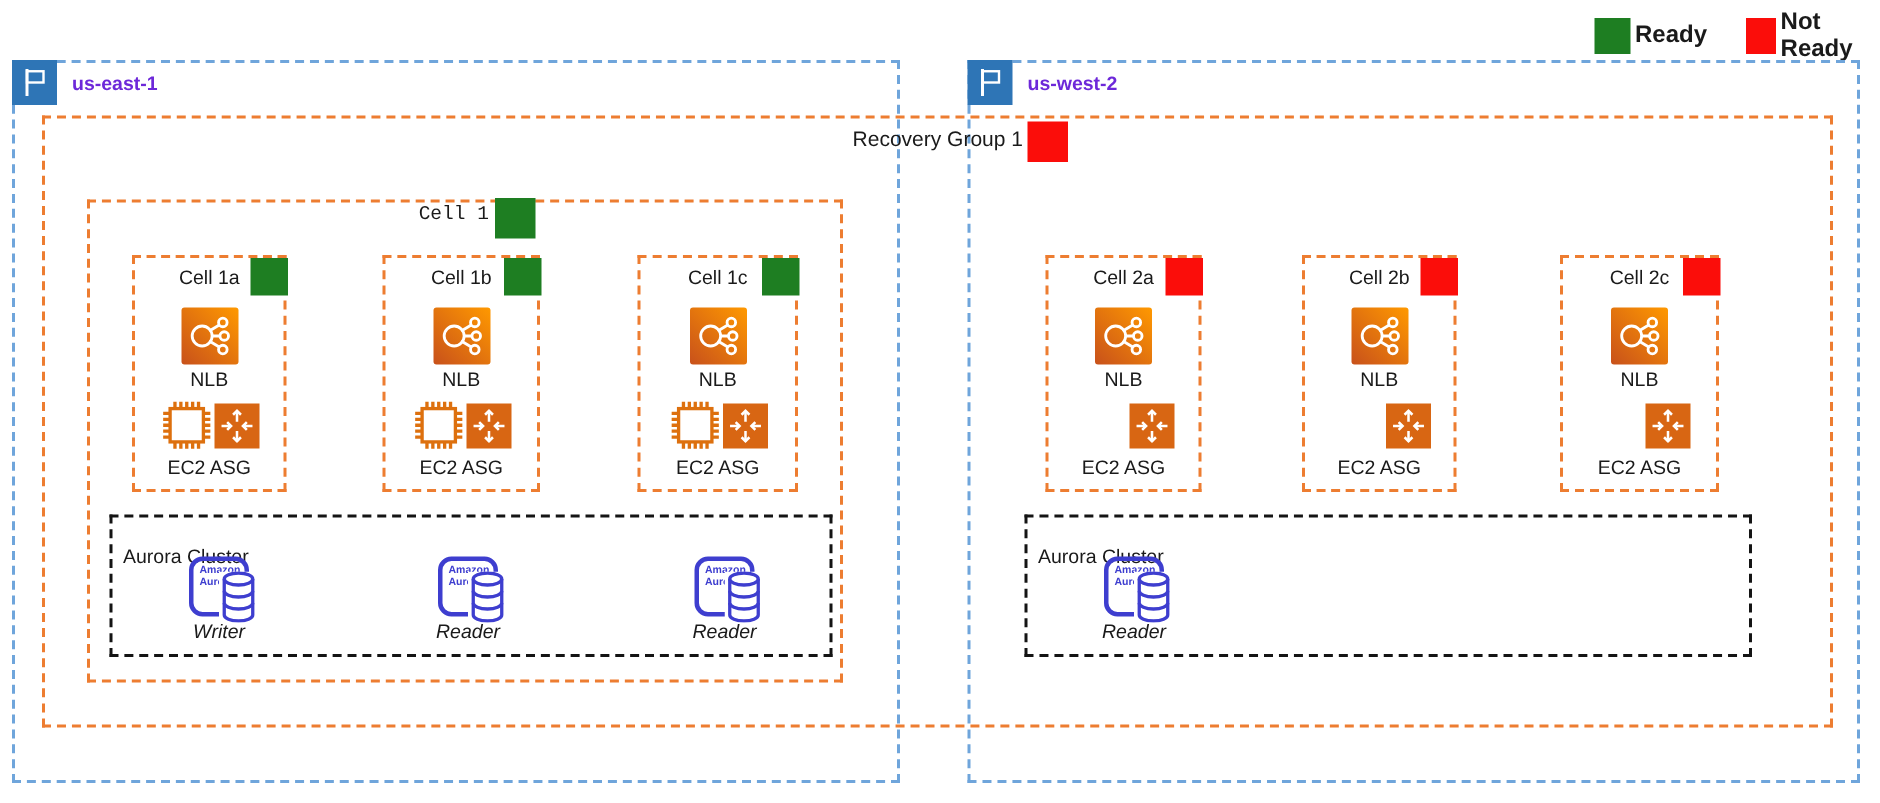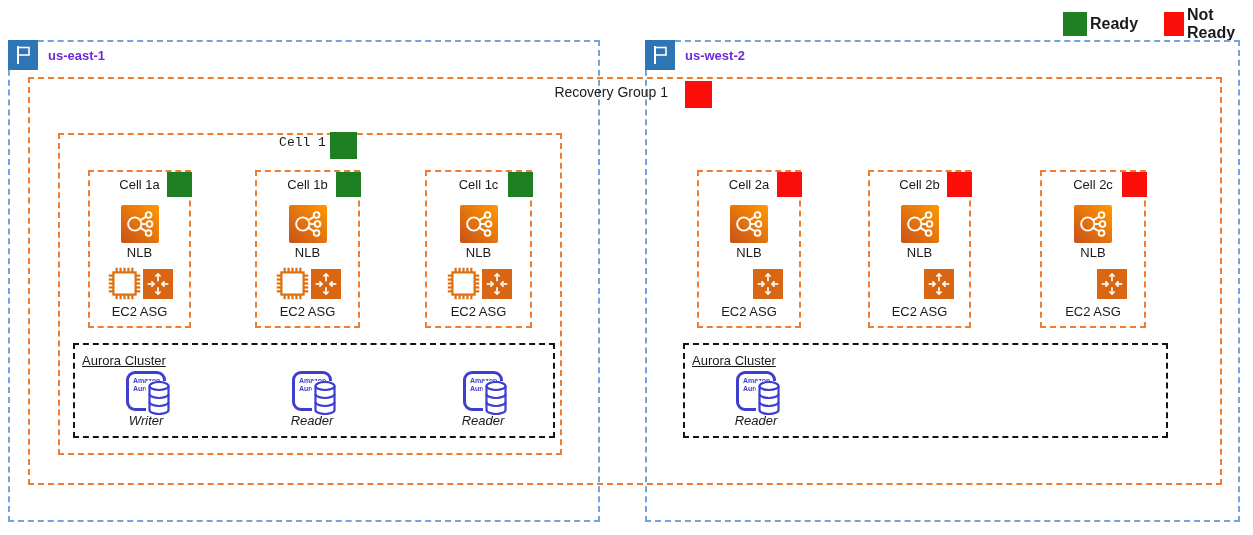--- a/index.html
+++ b/index.html
@@ -12,21 +12,21 @@
   .legend-sq{width:24px;height:24px;display:inline-block;}
 
   
   .region{position:absolute;border:2px dashed #6FA5DB;}
   .region-tag{position:absolute;left:-2px;top:-2px;width:30px;height:30px;background:#2E75B6;
               display:flex;align-items:center;justify-content:center;}
   .region-label{position:absolute;left:38px;top:6px;font-size:13px;font-weight:bold;color:#6d28d9;}
 
   .recovery-group{position:absolute;border:2px dashed #ED7D31;}
   .rg-head{position:absolute;left:0;top:2px;width:682px;display:flex;justify-content:flex-end;
-           align-items:flex-start;gap:17px;}
+           align-items:flex-start;gap:3px;}
   .rg-label{font-size:14px;padding-top:3px;}
 
   .cell-group{position:absolute;border:2px dashed #ED7D31;}
   .cg-head{position:absolute;left:0;right:0;top:-3px;display:flex;justify-content:center;
            align-items:flex-start;gap:4px;transform:translateX(8px);font-family:Liberation Mono, monospace;}
   .cg-label{font-size:13px;padding-top:3px;}
 
   .cell{position:absolute;border:2px dashed #ED7D31;text-align:center;}
   .cell-label{display:block;text-align:center;margin-top:5px;font-size:13px;}
   .cell-sq{position:absolute;top:0;right:-3px;width:25px;height:25px;}
@@ -38,21 +38,21 @@
   .nlb-icon{width:38px;height:38px;margin-top:13px;background:linear-gradient(45deg,#C8511B,#FF9900);
             display:flex;align-items:center;justify-content:center;border-radius:2px;}
   .icon-label{font-size:13px;margin-top:2px;}
   .asg-row{display:flex;align-items:center;margin-top:5px;height:37px;}
   .asg-row.offset{transform:translateX(19px);}
   .asg-icon{width:30px;height:30px;background:#D86613;display:flex;align-items:center;justify-content:center;}
   .chip-icon{width:37px;height:37px;display:block;}
 
   
   .aurora-box{position:absolute;border:2px dashed #141414;}
-  .aurora-title{position:absolute;left:7px;top:8px;font-size:13px;text-decoration:underline;}
+  .aurora-title{position:absolute;left:7px;top:18px;font-size:13px;}
   .aurora-node{position:absolute;top:26px;width:60px;text-align:center;}
   .aurora-icon{position:relative;width:40px;height:40px;margin:0 auto;border:3px solid #3E3ECF;
                border-radius:9px;box-sizing:border-box;}
   .aurora-icon-text{display:block;text-align:left;padding:3px 0 0 4px;font-size:7px;line-height:1.08;
                     font-weight:bold;color:#3E3ECF;width:26px;}
   .cyl{position:absolute;right:-9px;bottom:-7px;}
   .aurora-role{display:block;font-size:13px;margin-top:2px;font-style:italic;}
 </style>
 </head>
 <body>

